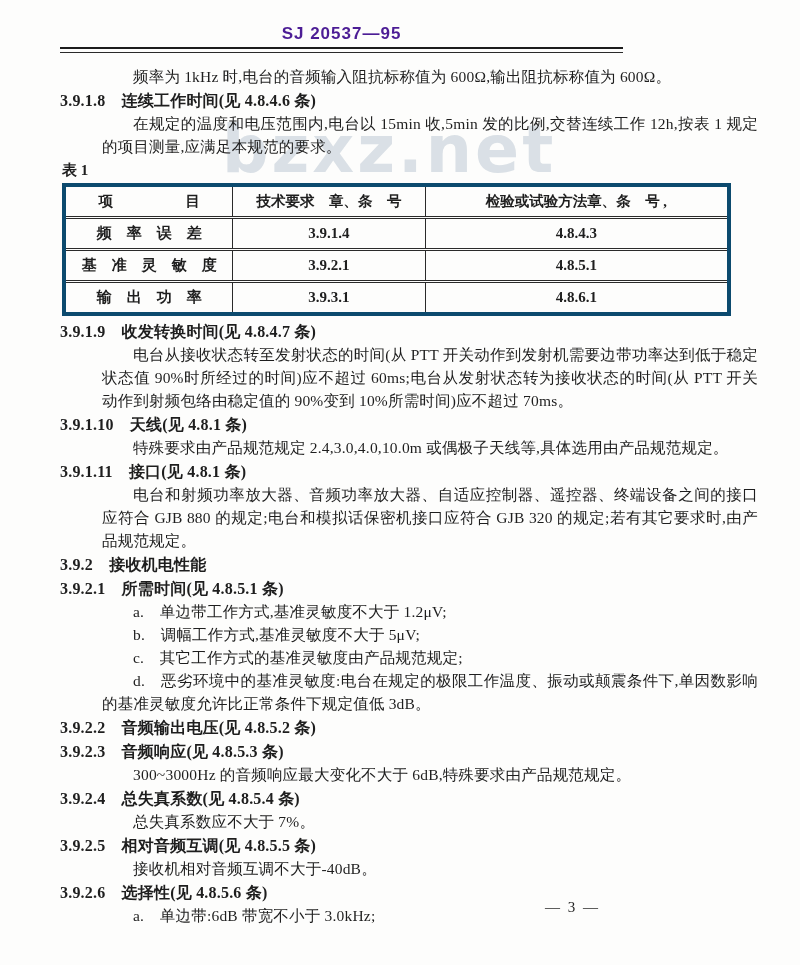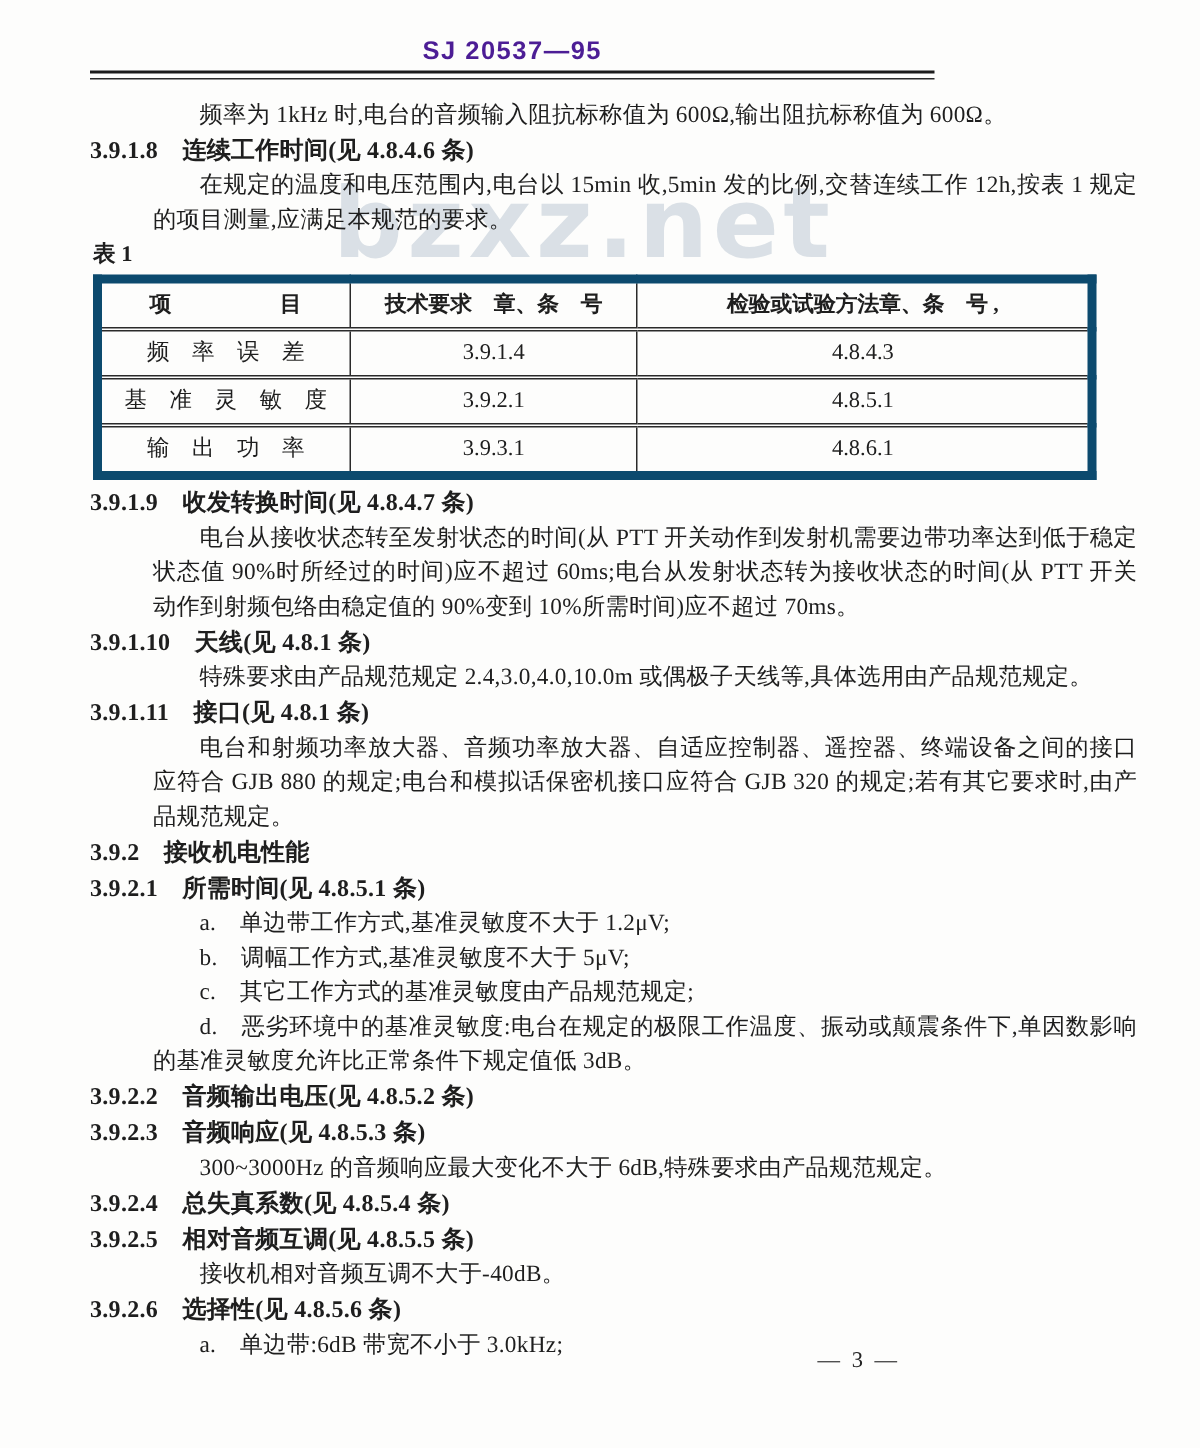--- a/index.html
+++ b/index.html
@@ -79,22 +79,23 @@
   table.t1 th,table.t1 td{
     border-left:1.4px solid #2a2a2a;
     border-right:1.4px solid #2a2a2a;
     border-top:3px double #2a2a2a;
     border-bottom:3px double #2a2a2a;
     text-align:center;
     padding:3px 4px;
     font-size:15px;
     white-space:nowrap;
     overflow:hidden;
+    font-weight:bold;
   }
-  table.t1{border:6px solid #0c4a6e;}
+  table.t1{border:4px solid #0c4a6e;}
   table.t1 th{
     font-weight:bold;
     font-size:14.5px;
   }
   .c1{width:25.4%;}
   .c2{width:28.9%;}
   .c3{width:45.7%;}
   .page-number{
     position:absolute;
     left:545px;top:899px;
@@ -163,20 +164,21 @@
     <div class="h">3.9.2　接收机电性能</div>
     <div class="h">3.9.2.1　所需时间(见 4.8.5.1 条)</div>
     <div class="p">a.　单边带工作方式,基准灵敏度不大于 1.2μV;</div>
     <div class="p">b.　调幅工作方式,基准灵敏度不大于 5μV;</div>
     <div class="p">c.　其它工作方式的基准灵敏度由产品规范规定;</div>
     <div class="p">d.　恶劣环境中的基准灵敏度:电台在规定的极限工作温度、振动或颠震条件下,单因数影响的基准灵敏度允许比正常条件下规定值低 3dB。</div>
     <div class="h">3.9.2.2　音频输出电压(见 4.8.5.2 条)</div>
     <div class="h">3.9.2.3　音频响应(见 4.8.5.3 条)</div>
     <div class="p">300~3000Hz 的音频响应最大变化不大于 6dB,特殊要求由产品规范规定。</div>
     <div class="h">3.9.2.4　总失真系数(见 4.8.5.4 条)</div>
+    <div class="p">总失真系数应不大于 7%。</div>
     <div class="h">3.9.2.5　相对音频互调(见 4.8.5.5 条)</div>
     <div class="p">接收机相对音频互调不大于-40dB。</div>
     <div class="h">3.9.2.6　选择性(见 4.8.5.6 条)</div>
     <div class="p">a.　单边带:6dB 带宽不小于 3.0kHz;</div>
 
   </div>
 
   <div class="page-number">— 3 —</div>
 
 </div>

